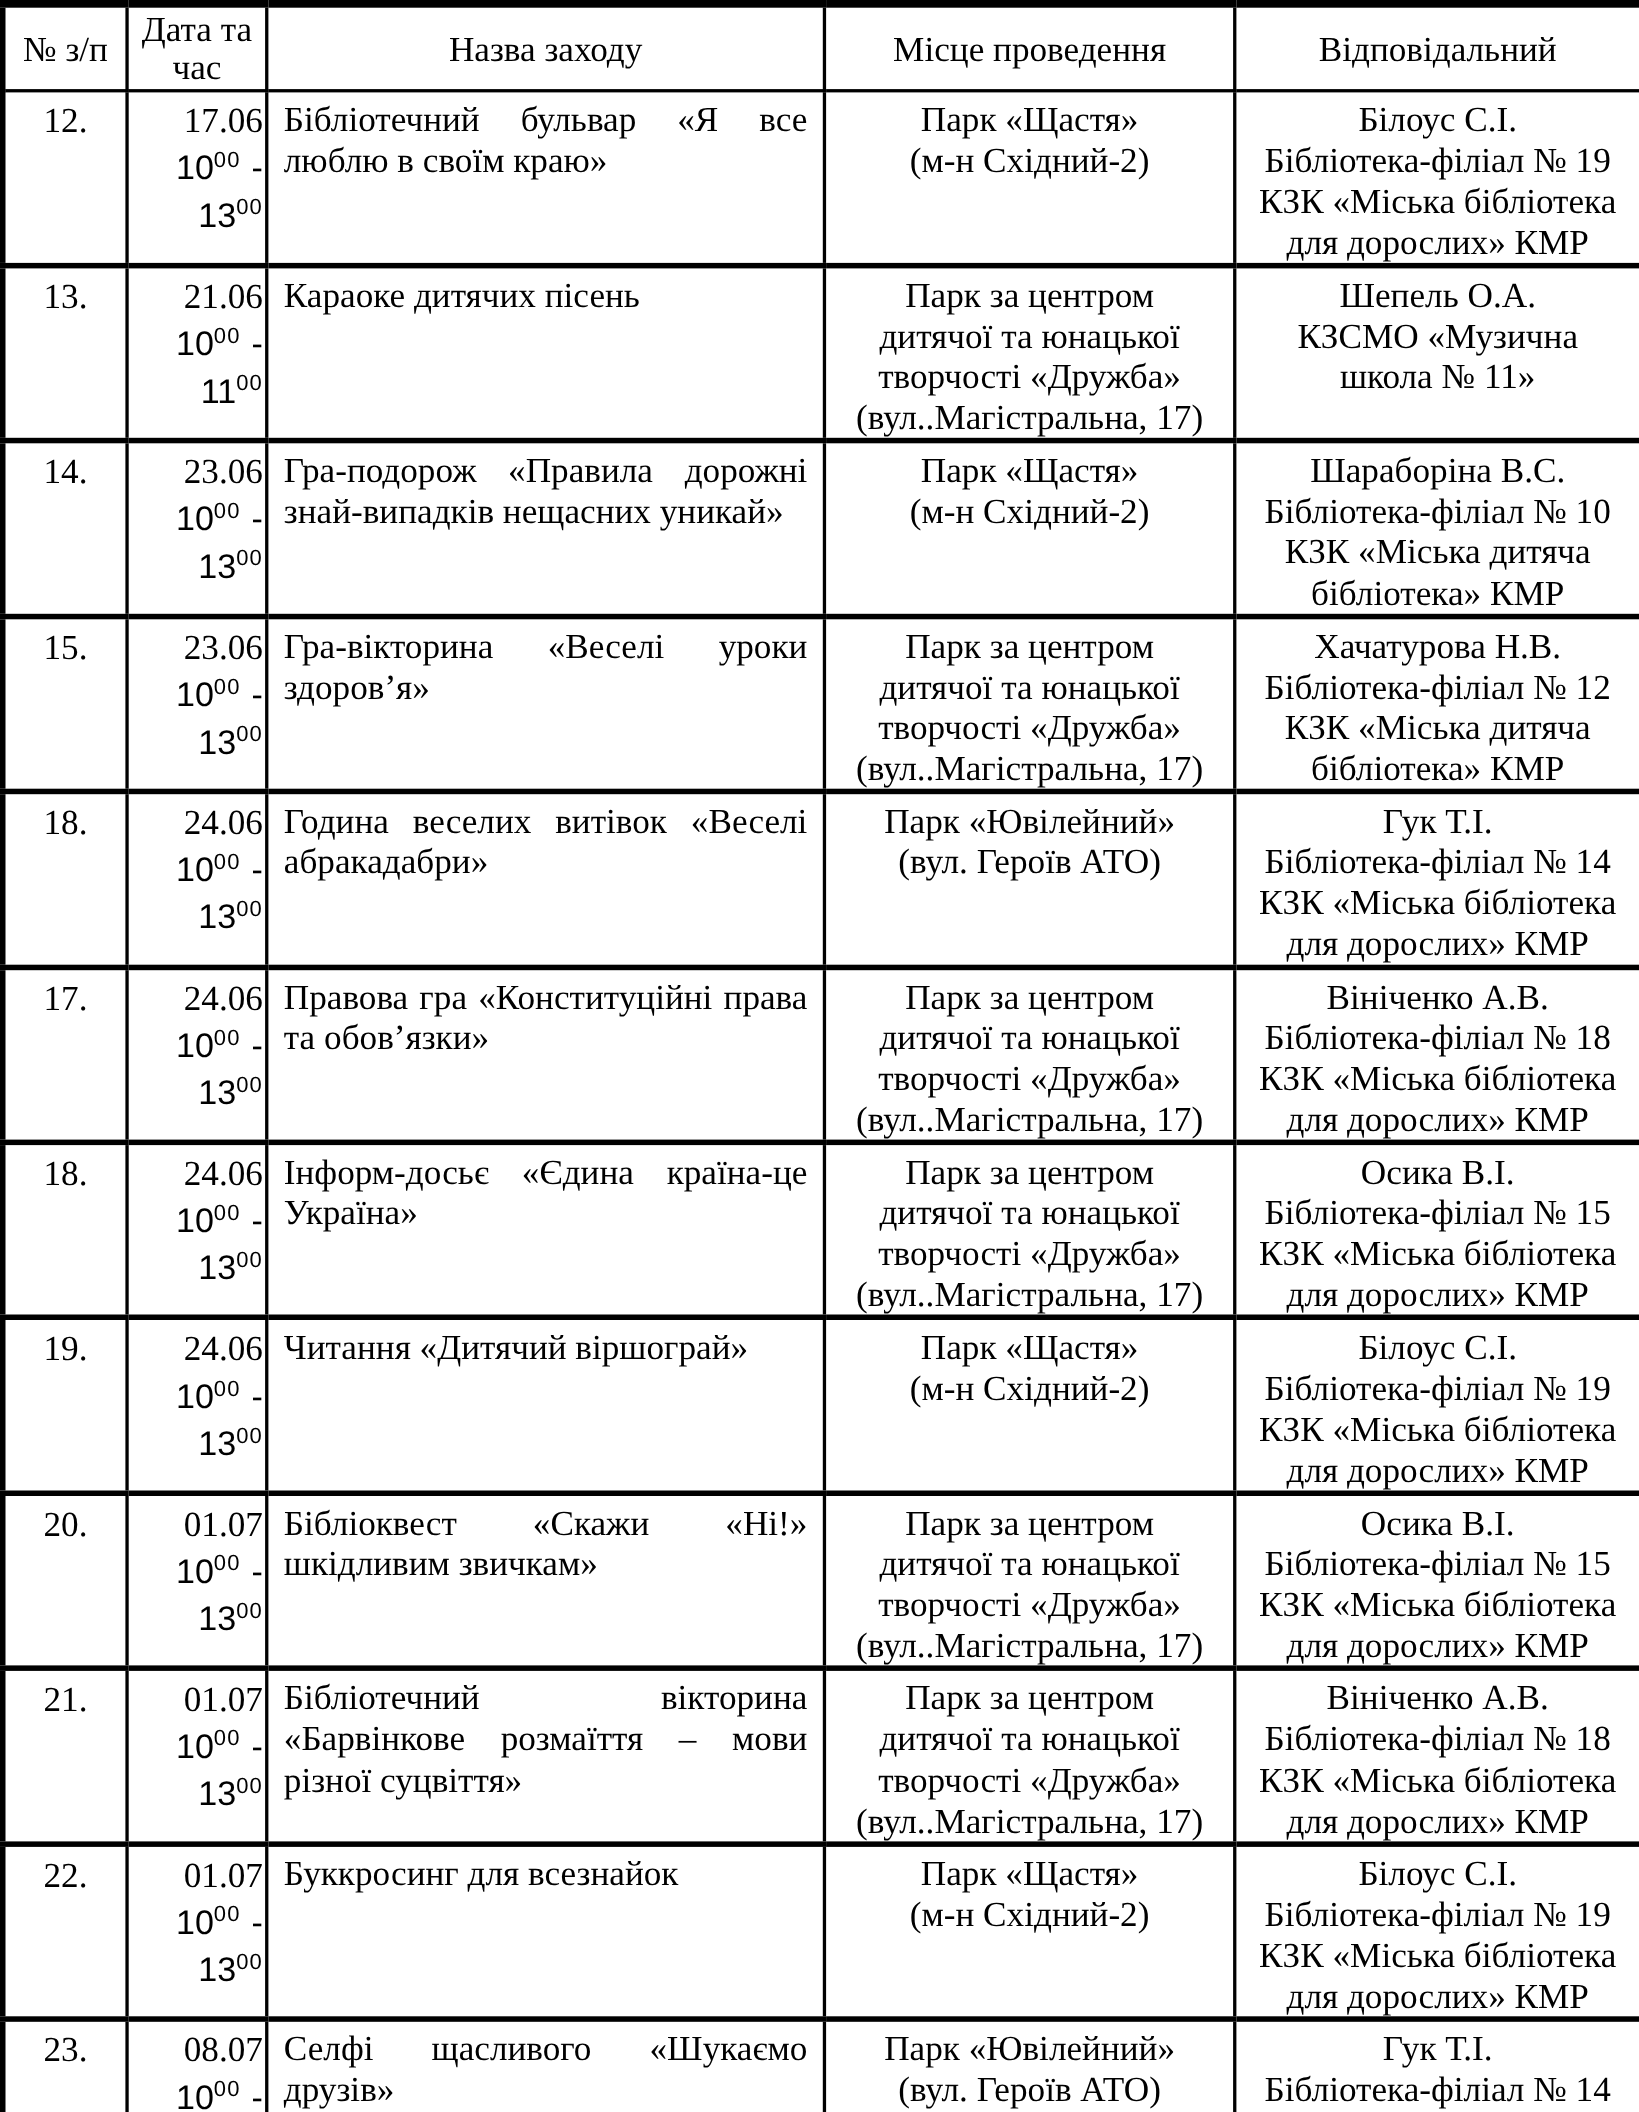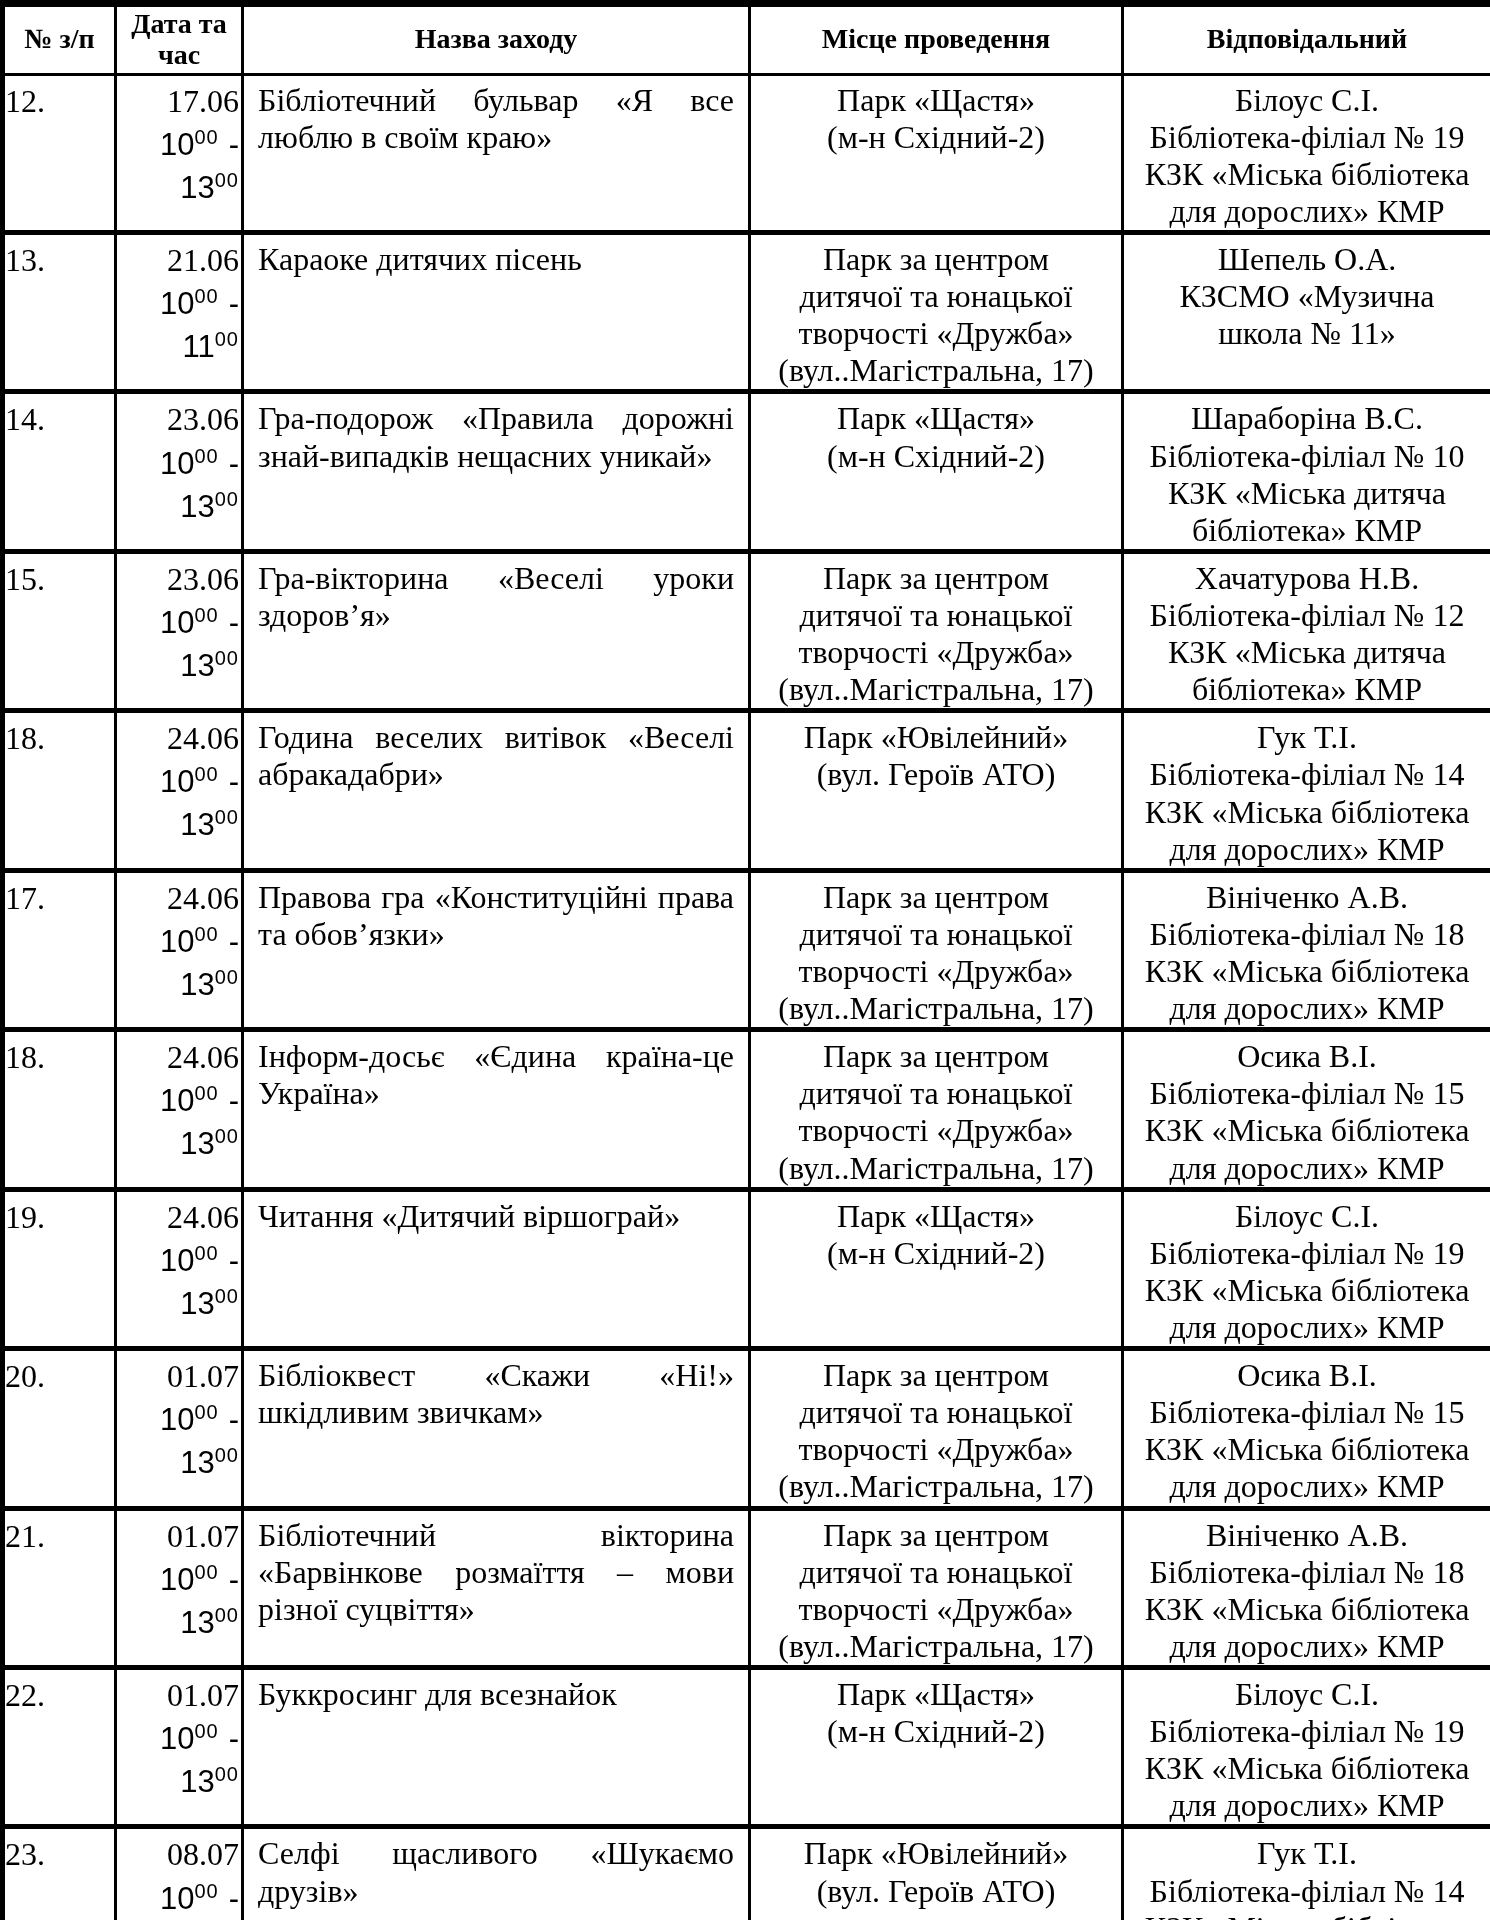--- a/index.html
+++ b/index.html
@@ -33,32 +33,32 @@
     font-size: 32px;
     line-height: 1.16;
     padding: 0;
     overflow: hidden;
   }
   thead tr { height: 68px; }
   thead th {
     border-top-width: 7px;
     border-bottom-width: 3px;
     vertical-align: middle;
-    font-weight: bold;
-    font-size: 28px;
+    font-weight: normal;
+    font-size: 32px;
     line-height: 1.1;
     padding: 2px 4px;
   }
   tbody tr { height: 146px; }
   tbody td { border-top-width: 5px; }
   tbody tr:first-child td { border-top-width: 3px; }
   tbody tr:last-child td { border-bottom-width: 5px; }
 
   td.c-num {
-    text-align: left;
+    text-align: center;
     padding-top: 7px;
   }
   td.c-date {
     text-align: right;
     padding: 7px 2px 0 15px;
   }
   td.c-date .time-line {
     font-family: "Liberation Sans", "DejaVu Sans", sans-serif;
     font-size: 31px;
     margin-top: 7px;

